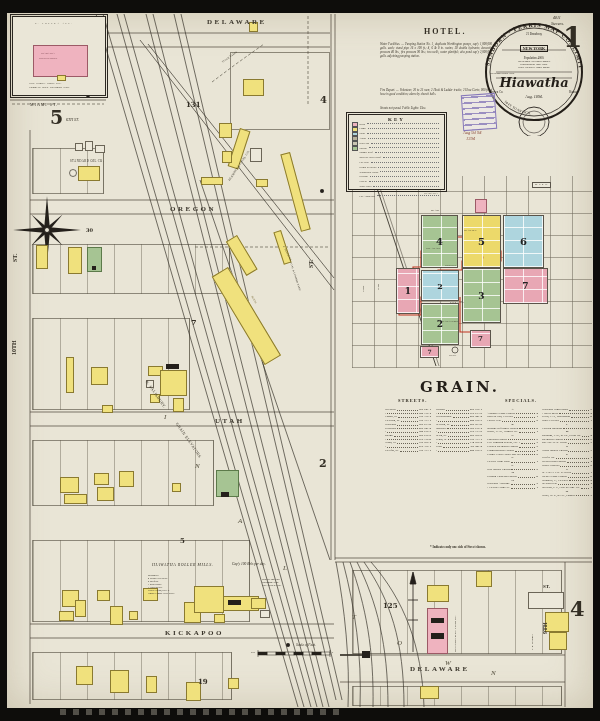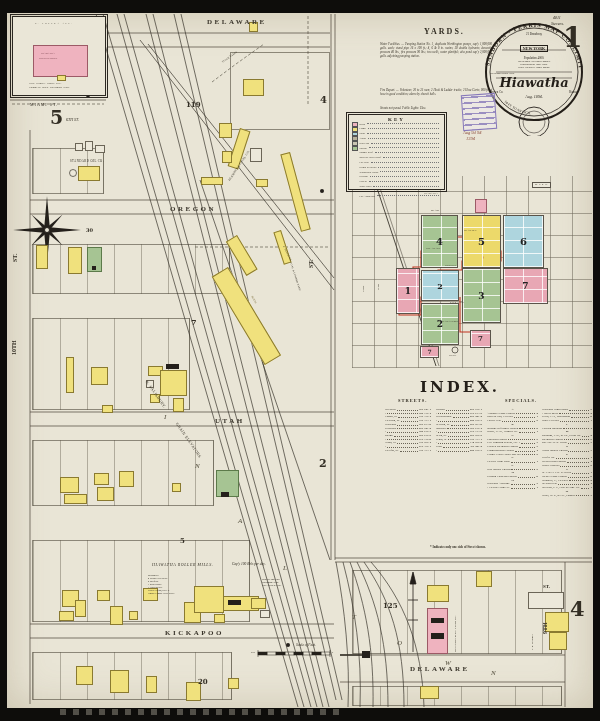--- a/index.html
+++ b/index.html
@@ -287,42 +287,42 @@
         <span class="inm">Run day time only.</span>
       </div>
       <div class="irow">
         <span class="inm">Watchman: None.</span>
       </div>
       <div class="irow">
         <span class="inm">Fuel: Wood &amp; Coal.</span>
       </div>
     </div>
 
-  <div class="lbl num" style="left:186px;top:101px;font-size:7px;">119</div>
+  <div class="lbl num" style="left:186px;top:101px;font-size:7px;">131</div>
   <div class="lbl num" style="left:86px;top:228px;font-size:5px;">30</div>
   <div class="lbl num" style="left:191px;top:318px;font-size:8px;">7</div>
   <div class="lbl num" style="left:180px;top:537px;font-size:7px;">5</div>
-  <div class="lbl num" style="left:198px;top:678px;font-size:7px;">20</div>
+  <div class="lbl num" style="left:198px;top:678px;font-size:7px;">19</div>
   <div class="lbl num" style="left:320px;top:95px;font-size:10px;z-index:5;">4</div>
   <div class="lbl num" style="left:319px;top:458px;font-size:11px;z-index:5;">2</div>
 
   <div class="lbl" style="left:164px;top:414px;font-size:7px;font-style:italic;color:#55503f;">I</div>
   <div class="lbl" style="left:195px;top:463px;font-size:7px;font-style:italic;color:#55503f;">N</div>
   <div class="lbl" style="left:238px;top:518px;font-size:7px;font-style:italic;color:#55503f;">A</div>
   <div class="lbl" style="left:283px;top:565px;font-size:7px;font-style:italic;color:#55503f;">L</div>
 
   <div class="lbl" style="left:296px;top:644px;font-size:3.6px;font-style:italic;">Scale of Feet.</div>
   <div class="lbl micro" style="left:251px;top:652px;">600</div>
   <div class="lbl micro" style="left:332px;top:652px;">0</div>
 
   <div class="lbl" style="left:553px;top:16px;font-size:4px;font-style:italic;z-index:5;">4811</div>
   <div class="lbl" style="left:551px;top:22px;font-size:4px;font-style:italic;z-index:5;">Stevens.</div>
   <div class="lbl num" style="left:563px;top:24px;font-size:28px;z-index:5;">1</div>
 
-  <div class="lbl" style="left:424px;top:28px;font-size:8px;font-weight:bold;letter-spacing:2px;z-index:4;">YARDS.</div>
+  <div class="lbl" style="left:424px;top:28px;font-size:8px;font-weight:bold;letter-spacing:2px;z-index:4;">HOTEL.</div>
   <div class="note-p" style="position:absolute;left:380px;top:42px;width:112px;z-index:4;">Water Facilities. — Pumping Station No. 1, duplicate Worthington pumps, cap'y 1,000,000 galls. each; stand pipe 16 x 100 ft.; 4, 6 &amp; 8 in. mains; 38 double hydrants; domestic pressure 40 lbs., fire pressure 90 lbs.; two wells, water plentiful; also pond cap'y 2,000,000 galls. adjoining pumping station.</div>
   <div class="note-p" style="position:absolute;left:380px;top:88px;width:112px;z-index:4;">Fire Depart. — Volunteer; 20 to 25 men; 2 Hook &amp; Ladder trucks; 2 Hose Carts; 800 ft. of hose in good condition; alarm by church bells.</div>
   <div class="note-p" style="position:absolute;left:380px;top:106px;width:112px;z-index:4;">Streets not paved. Public Lights: Elec.</div>
 
   <div style="position:absolute;left:476px;top:16px;width:116px;height:120px;z-index:4;">
     <svg width="116" height="120" viewBox="0 0 116 120">
       <defs>
         <path id="arcT" d="M13,56 A45,45 0 0 1 103,56"></path>
         <path id="arcB" d="M22,78 A42,42 0 0 0 94,78"></path>
       </defs>
@@ -487,21 +487,21 @@
   <div class="lbl micro" style="left:445px;top:265px;z-index:4;">OREGON</div>
   <div class="lbl micro" style="left:450px;top:302px;z-index:4;">KICKAPOO</div>
   <div class="lbl micro" style="left:438px;top:321px;z-index:4;">POTTAWATOMIE</div>
   <div class="lbl micro rot" style="left:363px;top:292px;transform:rotate(-90deg);z-index:4;">12TH</div>
   <div class="lbl micro rot" style="left:378px;top:290px;transform:rotate(-90deg);z-index:4;">11TH</div>
   <div class="lbl micro" style="left:532px;top:182px;border:0.5px solid #5a544a;padding:1px 2px;background:#ece8da;z-index:4;">M. P. R. R.</div>
   <div class="lbl micro" style="left:449px;top:355px;z-index:4;">POND</div>
   <div class="lbl" style="left:482px;top:255px;font-size:5px;color:#a02020;z-index:4;">+</div>
   <div class="lbl" style="left:437px;top:283px;font-size:5px;color:#202020;z-index:4;">+</div>
 
-  <div class="lbl" style="left:420px;top:380px;font-size:15px;font-weight:bold;letter-spacing:3px;font-family:'DejaVu Serif',serif;color:#241f19;">INDEX.</div>
+  <div class="lbl" style="left:420px;top:380px;font-size:15px;font-weight:bold;letter-spacing:3px;font-family:'DejaVu Serif',serif;color:#241f19;">GRAIN.</div>
   <div class="lbl" style="left:398px;top:399px;font-size:4.5px;font-weight:bold;letter-spacing:1px;">STREETS.</div>
   <div class="lbl" style="left:505px;top:399px;font-size:4.5px;font-weight:bold;letter-spacing:1px;">SPECIALS.</div>
   <div class="idxcol" style="left:385px;top:408px;width:46px;">
       <div class="irow">
       <span class="inm">Delaware</span>
       <span class="dots"></span>
       <span class="irg">500-627</span>
       <span class="ish">1</span>
     </div>
       <div class="irow">

